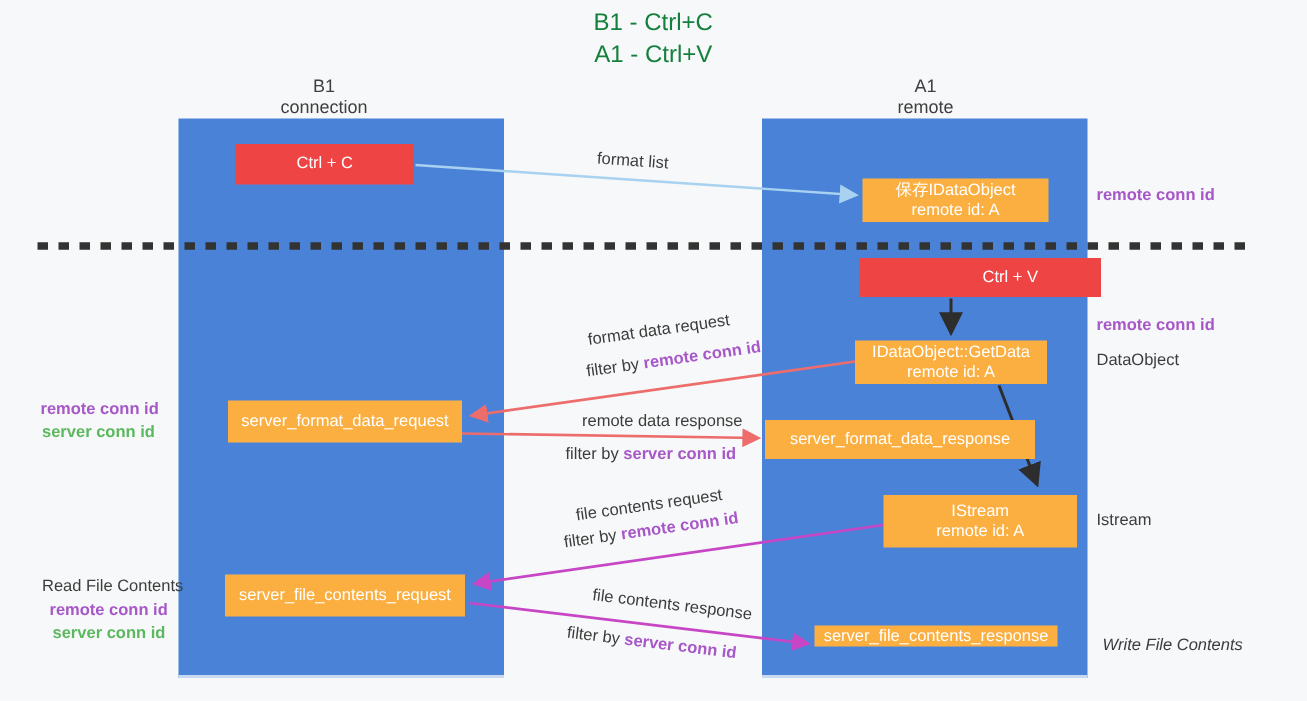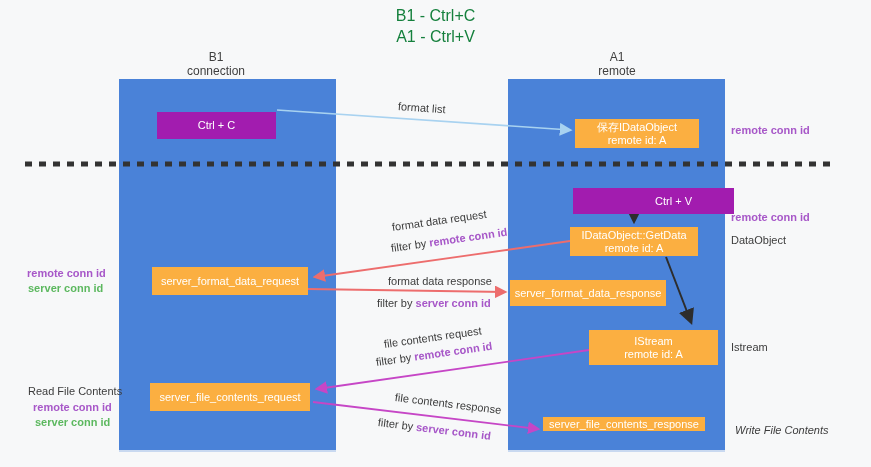--- a/index.html
+++ b/index.html
@@ -7,21 +7,21 @@
     position:relative;width:871px;height:467px;background:#f7f8f9;
     font-family:"Liberation Sans","DejaVu Sans",sans-serif;overflow:hidden;color:#3a3a3a;
   }
   .abs{position:absolute;}
   .title{left:0;top:5px;width:871px;text-align:center;font-size:16px;line-height:21px;color:#15803d;}
   .col-header{text-align:center;font-size:12px;line-height:14px;color:#3f3f3f;}
   .column{background:#4a82d8;border-bottom:2px solid #c9d9f0;}
   .node{display:flex;flex-direction:column;align-items:center;justify-content:center;
         color:#ffffff;font-size:11px;line-height:13px;text-align:center;white-space:nowrap;}
   .node.orange{background:#fbaf41;}
-  .node.green{background:#a21caf;margin-top:16px;}
+  .node.green{background:#ef4444;}
   .lbl{font-size:11px;line-height:13px;white-space:nowrap;}
   .purple{color:#a757c8;font-weight:bold;}
   .greenid{color:#5cb85f;font-weight:bold;}
   .dark{color:#3c3c3c;}
   .arrowlbl{font-size:11px;white-space:nowrap;color:#3c3c3c;}
   .rot-neg8{transform:rotate(-8deg);transform-origin:left center;}
   .rot-pos7{transform:rotate(7deg);transform-origin:left center;}
   .rot-pos4{transform:rotate(4deg);transform-origin:left center;}
   svg.overlay{position:absolute;left:0;top:0;width:871px;height:467px;pointer-events:none;}
 </style>
@@ -87,21 +87,21 @@
 
   <div class="abs node orange" style="left:570px;top:227px;width:128px;height:29px;">
     <div>IDataObject::GetData</div>
     <div>remote id: A</div>
   </div>
 
   <div class="abs node orange" style="left:152px;top:267px;width:156px;height:28px;">
     <div>server_format_data_request</div>
   </div>
 
-  <div class="abs node orange" style="left:510px;top:280px;width:156px;height:26px;">
+  <div class="abs node orange" style="left:510px;top:280px;width:180px;height:26px;">
     <div>server_format_data_response</div>
   </div>
 
   <div class="abs node orange" style="left:589px;top:330px;width:129px;height:35px;">
     <div>IStream</div>
     <div>remote id: A</div>
   </div>
 
   <div class="abs node orange" style="left:150px;top:383px;width:160px;height:28px;">
     <div>server_file_contents_request</div>
@@ -121,21 +121,21 @@
   <div class="abs lbl greenid" style="left:28px;top:282px;">server conn id</div>
   <div class="abs lbl dark" style="left:28px;top:385px;">Read File Contents</div>
   <div class="abs lbl purple" style="left:33px;top:401px;">remote conn id</div>
   <div class="abs lbl greenid" style="left:35px;top:416px;">server conn id</div>
 
   <div class="abs arrowlbl rot-pos4" style="left:398px;top:100px;">format list</div>
 
   <div class="abs arrowlbl rot-neg8" style="left:392px;top:221px;">format data request</div>
   <div class="abs arrowlbl rot-neg8" style="left:391px;top:242px;"><span>filter by </span><span class="purple">remote conn id</span></div>
 
-  <div class="abs arrowlbl" style="left:388px;top:275px;">format data response</div>
+  <div class="abs arrowlbl" style="left:388px;top:275px;">remote data response</div>
   <div class="abs arrowlbl" style="left:377px;top:297px;"><span>filter by </span><span class="purple">server conn id</span></div>
 
   <div class="abs arrowlbl rot-neg8" style="left:384px;top:338px;">file contents request</div>
   <div class="abs arrowlbl rot-neg8" style="left:376px;top:356px;"><span>filter by </span><span class="purple">remote conn id</span></div>
 
   <div class="abs arrowlbl rot-pos7" style="left:395px;top:391px;">file contents response</div>
   <div class="abs arrowlbl rot-pos7" style="left:378px;top:416px;"><span>filter by </span><span class="purple">server conn id</span></div>
 
 </div>
 

